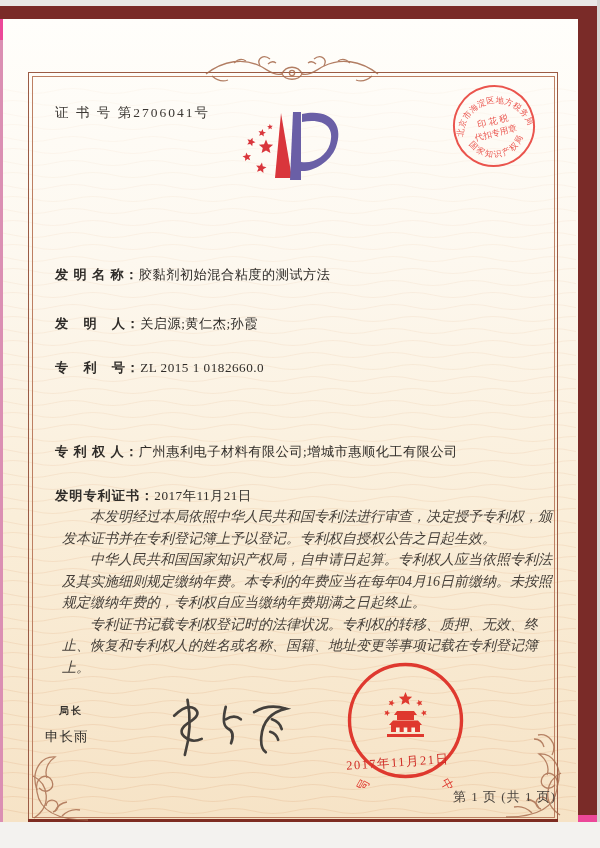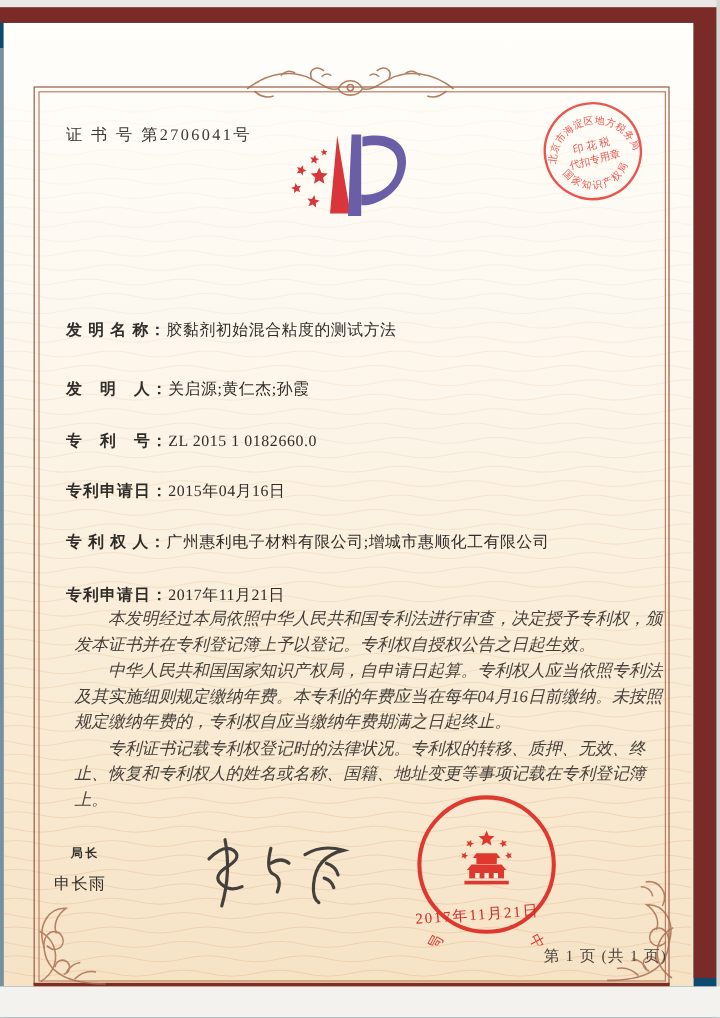--- a/index.html
+++ b/index.html
@@ -1,17 +1,17 @@
 <!DOCTYPE html>
 <html><head>
 <meta charset="utf-8">
 <style>
   html,body{margin:0;padding:0;width:600px;height:848px;overflow:hidden;background:#f5f4f2;
     font-family:"Liberation Serif","DejaVu Serif",serif;}
-  .scan{position:relative;width:600px;height:848px;background:#0c4a6e;}
+  .scan{position:relative;width:600px;height:848px;background:#ec4899;}
   
   .edge-top-gray{position:absolute;left:0;top:0;width:600px;height:7px;background:#e9e8e6;}
   .band-top{position:absolute;left:0;top:6px;width:600px;height:13px;background:#7a2b28;}
   .band-right{position:absolute;left:578px;top:12px;width:19px;height:803px;background:#7a2b28;}
   .edge-right-gray{position:absolute;left:597px;top:0;width:3px;height:848px;background:#d8d6d3;}
   .edge-left-gray{position:absolute;left:0;top:40px;width:3px;height:808px;background:#cdcbc8;opacity:.55;}
   .bottom-strip{position:absolute;left:0;top:822px;width:600px;height:26px;background:#f3f2ef;}
   
   .paper{position:absolute;left:3px;top:19px;width:575px;height:803px;
     background:linear-gradient(180deg,#fffefb 0%,#fdf8ef 30%,#faeed9 62%,#f6e3c6 100%);}
@@ -175,28 +175,25 @@
 
     <div class="field" style="top:247px">
       <span class="flabel">发 明 名 称：</span><span class="fvalue">胶黏剂初始混合粘度的测试方法</span>
     </div>
     <div class="field" style="top:296px">
       <span class="flabel">发　明　人：</span><span class="fvalue">关启源;黄仁杰;孙霞</span>
     </div>
     <div class="field" style="top:340px">
       <span class="flabel">专　利　号：</span><span class="fvalue">ZL 2015 1 0182660.0</span>
     </div>
-    <div class="field" style="top:381px">
-      <span class="flabel">专利申请日：</span><span class="fvalue">2015年04月16日</span>
-    </div>
     <div class="field" style="top:424px">
       <span class="flabel">专 利 权 人：</span><span class="fvalue">广州惠利电子材料有限公司;增城市惠顺化工有限公司</span>
     </div>
     <div class="field" style="top:468px">
-      <span class="flabel">专利申请日：</span><span class="fvalue">2017年11月21日</span>
+      <span class="flabel">发明专利证书：</span><span class="fvalue">2017年11月21日</span>
     </div>
 
     <div class="body-text">
       <p>本发明经过本局依照中华人民共和国专利法进行审查，决定授予专利权，颁发本证书并在专利登记簿上予以登记。专利权自授权公告之日起生效。</p>
       <p>中华人民共和国国家知识产权局，自申请日起算。专利权人应当依照专利法及其实施细则规定缴纳年费。本专利的年费应当在每年04月16日前缴纳。未按照规定缴纳年费的，专利权自应当缴纳年费期满之日起终止。</p>
       <p>专利证书记载专利权登记时的法律状况。专利权的转移、质押、无效、终止、恢复和专利权人的姓名或名称、国籍、地址变更等事项记载在专利登记簿上。</p>
     </div>
 
     <div class="gov-title">局长</div>
     <div class="gov-name">申长雨</div>

